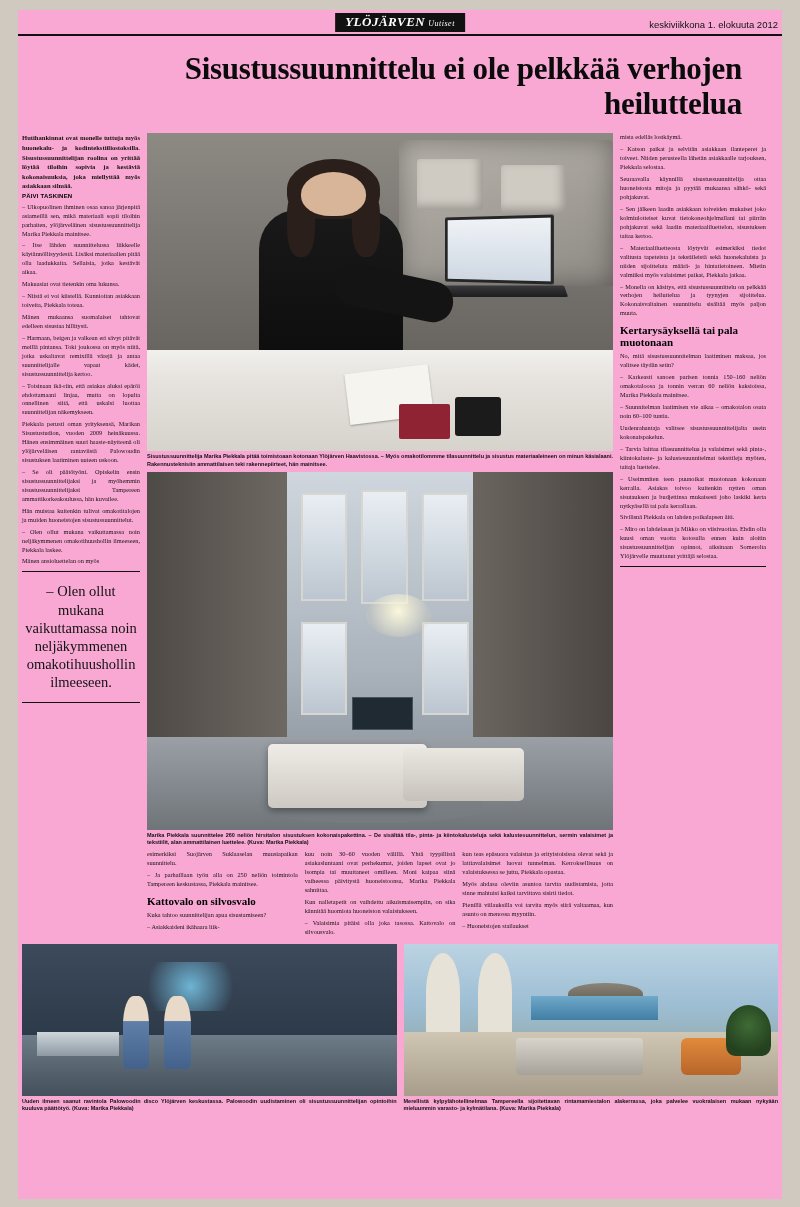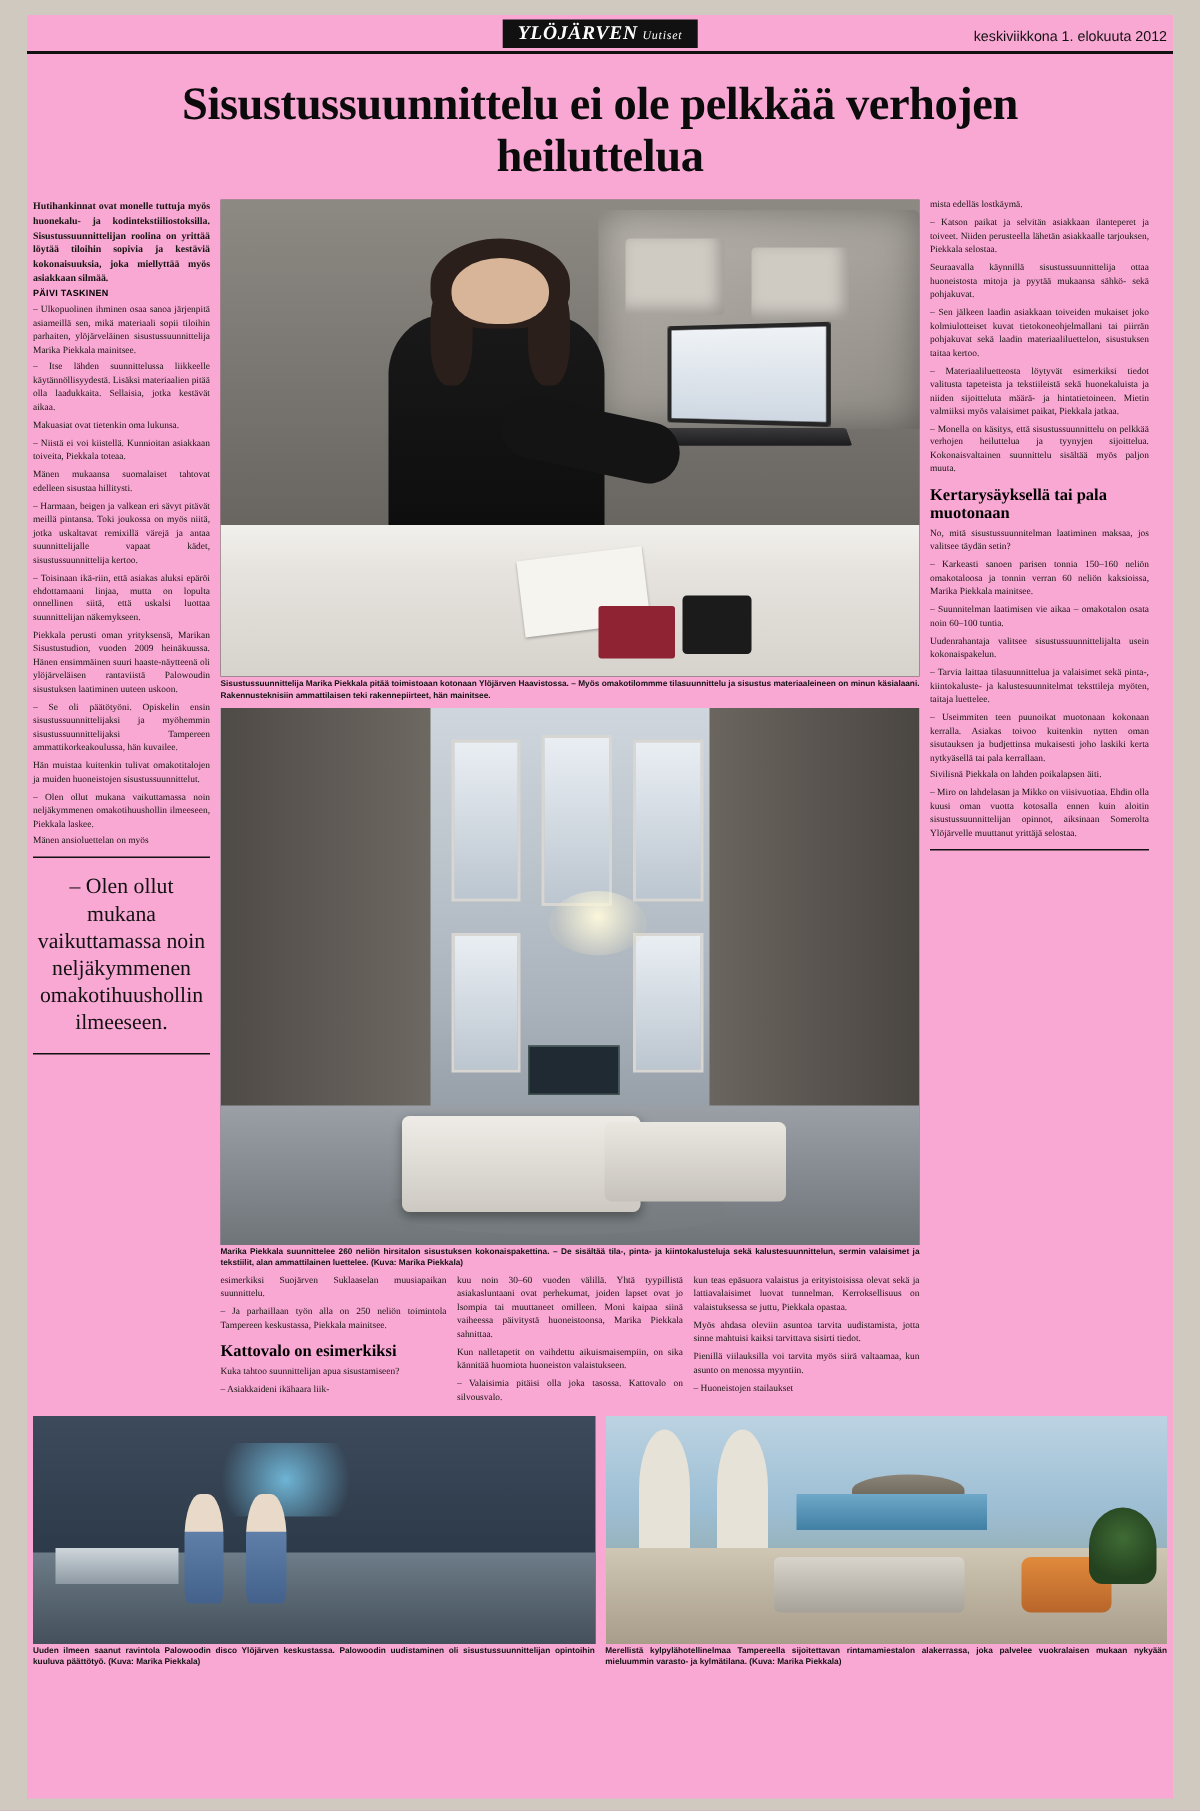--- a/index.html
+++ b/index.html
@@ -54,21 +54,21 @@
     position: absolute;
     right: 4px;
     bottom: 4px;
     font-size: 9.5px;
     font-family: "Liberation Sans", sans-serif;
     color: #111;
     padding-left: 40px;
   }
   
   .headline {
-    text-align: center;
+    text-align: right;
     font-size: 31px;
     font-weight: bold;
     line-height: 1.12;
     padding: 16px 40px 12px 40px;
     color: #0b0b0b;
     letter-spacing: -0.3px;
   }
   
   .content {
     display: flex;
@@ -308,21 +308,21 @@
         <div class="r-sofa2"></div>
       </div>
       <div class="caption">Marika Piekkala suunnittelee 260 neliön hirsitalon sisustuksen kokonaispakettina. – De sisältää tila-, pinta- ja kiintokalusteluja sekä kalustesuunnittelun, sermin valaisimet ja tekstiilit, alan ammattilainen luettelee. (Kuva: Marika Piekkala)</div>
 
       <div class="mid-lower">
         <div>
           <div class="body-text">
             <p>esimerkiksi Suojärven Suklaaselan muusiapaikan suunnittelu.</p>
             <p>– Ja parhaillaan työn alla on 250 neliön toimintola Tampereen keskustassa, Piekkala mainitsee.</p>
           </div>
-          <div class="subhead">Kattovalo on esimerkiksi</div>
+          <div class="subhead">Kattovalo on silvosvalo</div>
           <div class="body-text">
             <p>Kuka tahtoo suunnittelijan apua sisustamiseen?</p>
             <p>– Asiakkaideni ikähaara liik-</p>
           </div>
         </div>
         <div>
           <div class="body-text">
             <p>kuu noin 30–60 vuoden välillä. Yhtä tyypillistä asiakasluntaani ovat perhekumat, joiden lapset ovat jo lsompia tai muuttaneet omilleen. Moni kaipaa siinä vaiheessa päivitystä huoneistoonsa, Marika Piekkala sahnittaa.</p>
             <p>Kun nalletapetit on vaihdettu aikuismaisempiin, on sika kännitää huomiota huoneiston valaistukseen.</p>
             <p>– Valaisimia pitäisi olla joka tasossa. Kattovalo on silvousvalo.</p>

